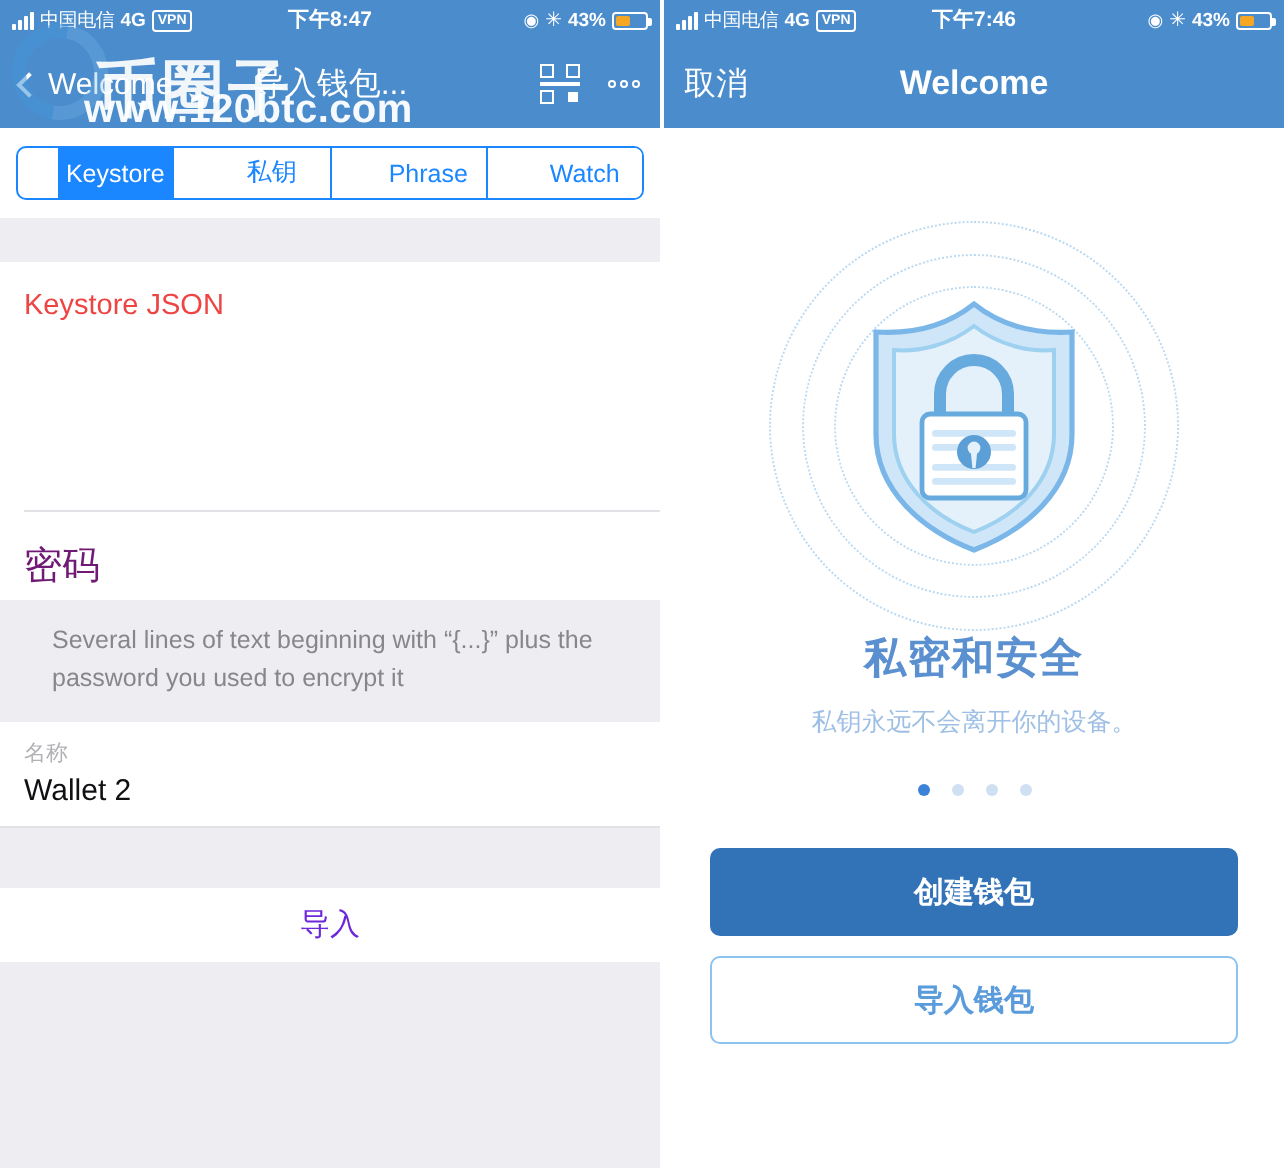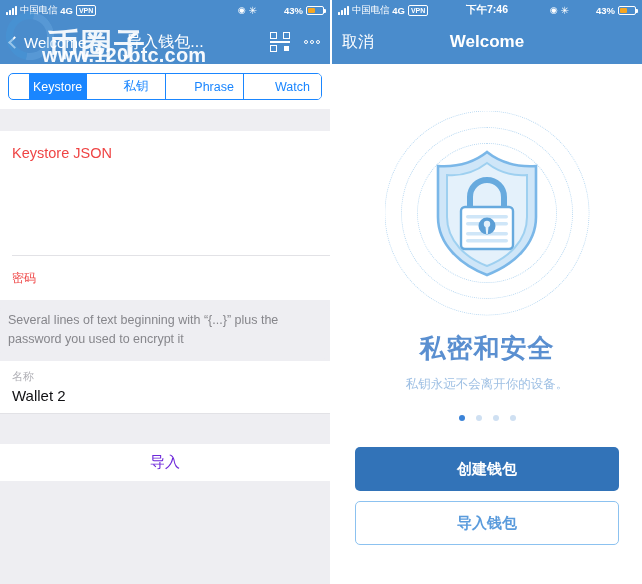--- a/index.html
+++ b/index.html
@@ -39,21 +39,21 @@
   .bars i:nth-child(3){ height: 7px; }
   .bars i:nth-child(4){ height: 9px; }
   .carrier { font-size: 9.5px; font-weight: normal; letter-spacing:-0.2px;}
   .net { font-size: 9.5px; }
   .vpn {
     font-size: 7px; border: 1px solid #fff; border-radius: 2px;
     padding: 0 2px; line-height: 9px; font-weight: bold;
   }
   .locicon { font-size: 9px; }
   .bticon { font-size: 10px; }
-  .batt-pct { font-size: 9.5px; margin-left: 24px; }
+  .batt-pct { font-size: 9.5px; }
   .batt {
     width: 18px; height: 9px; border: 1px solid #ffffff;
     border-radius: 2px; position: relative; display:inline-block;
   }
   .batt::after {
     content:""; position: absolute; right: -3px; top: 2.5px;
     width: 2px; height: 4px; background: #ffffff; border-radius: 0 1px 1px 0;
   }
   .batt .fill {
     position: absolute; left: 1px; top: 1px; bottom: 1px;
@@ -126,24 +126,24 @@
     background:#ffffff; padding: 14px 12px 0 12px; height: 125px;
     position: relative;
   }
   .field-json .ph { font-size: 14.5px; color: #ef4444; }
   .field-json .rule {
     position:absolute; left:12px; right:0; bottom:0; height:1px; background:#e2e2e6;
   }
   .field-pass {
     background:#ffffff; padding: 14px 12px; height: 44px; position:relative;
   }
-  .field-pass .ph { font-size: 12px; color: #ef4444; }
+  .field-pass .ph { font-size: 19px; color: #701a75; }
 
   .hintbox {
-    background:#eeeef2; padding: 11px 12px 12px 8px; border-radius: 13px;
+    background:#eeeef2; padding: 11px 12px 12px 26px; border-radius: 13px;
   }
   .hintbox p {
     font-size: 12.5px; color: #86868b; line-height: 1.5;
   }
   .field-name {
     background:#ffffff; padding: 8px 12px 10px 12px; position:relative;
   }
   .field-name .lbl { font-size: 11px; color:#b0b0b6; margin-bottom: 3px; }
   .field-name .val { font-size: 15px; color:#111114; }
   .field-name .rule {
@@ -171,21 +171,21 @@
     position:absolute; border-radius:50%;
     border: 1.4px dotted #b9d9f2; left:50%; top:50%;
     transform: translate(-50%,-50%);
   }
   .r1 { width: 205px; height: 205px; }
   .r2 { width: 172px; height: 172px; }
   .r3 { width: 140px; height: 140px; }
   .shield-svg { position:relative; z-index:2; }
 
   .w-title {
-    margin-top: 16px; font-size: 26px; font-weight: bold; color: #5a8fd0;
+    margin-top: 0; font-size: 21px; font-weight: bold; color: #5a8fd0;
     letter-spacing: 1px;
   }
   .w-sub {
     margin-top: 10px; font-size: 12.5px; color: #9fc0e4;
   }
   .dots { margin-top: 22px; display:flex; gap: 11px; }
   .dots i { width:6px; height:6px; border-radius:50%; background:#cfe0f2; display:block; }
   .dots i.on { background:#3b83d8; }
   .w-actions { margin-top: 26px; width: 264px; }
   .btn-primary {
@@ -236,20 +236,21 @@
         <span class="bars">
             <i></i>
             <i></i>
             <i></i>
             <i></i>
           </span>
         <span class="carrier">中国电信</span>
         <span class="net">4G</span>
         <span class="vpn">VPN</span>
       </div>
+      <div class="sb-center">下午8:47</div>
       <div class="sb-right">
         <span class="locicon">◉</span>
         <span class="bticon">✳</span>
         <span class="batt-pct">43%</span>
         <span class="batt">
             <span class="fill"></span>
           </span>
       </div>
     </div>
 

